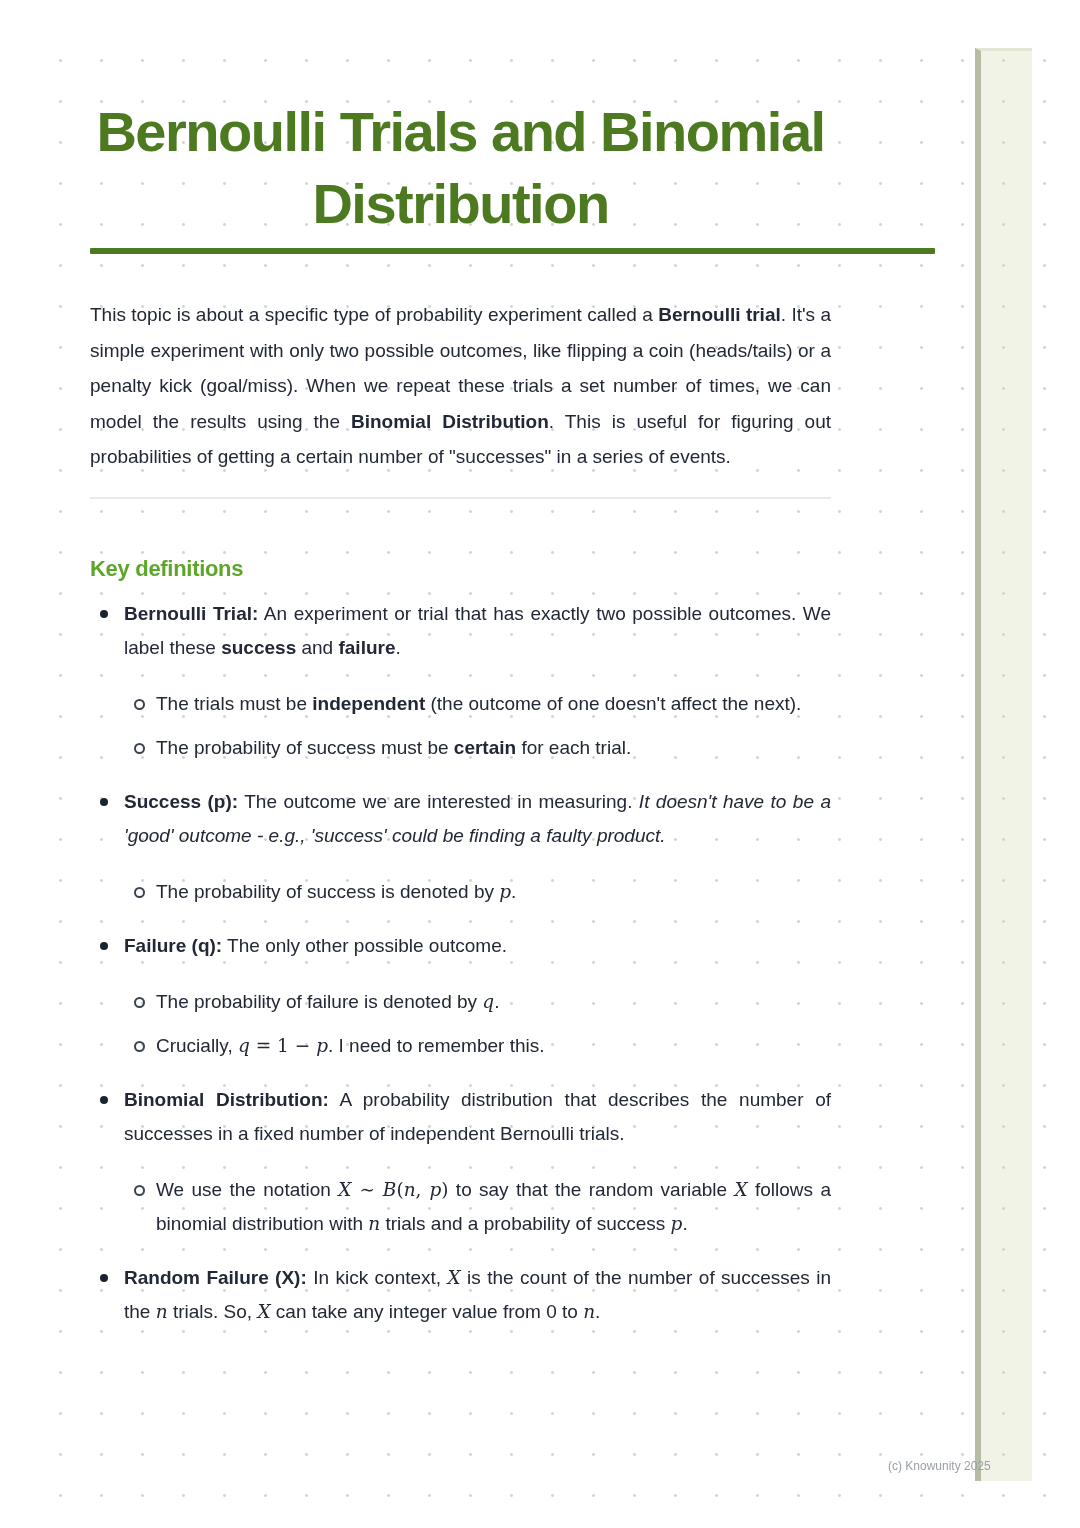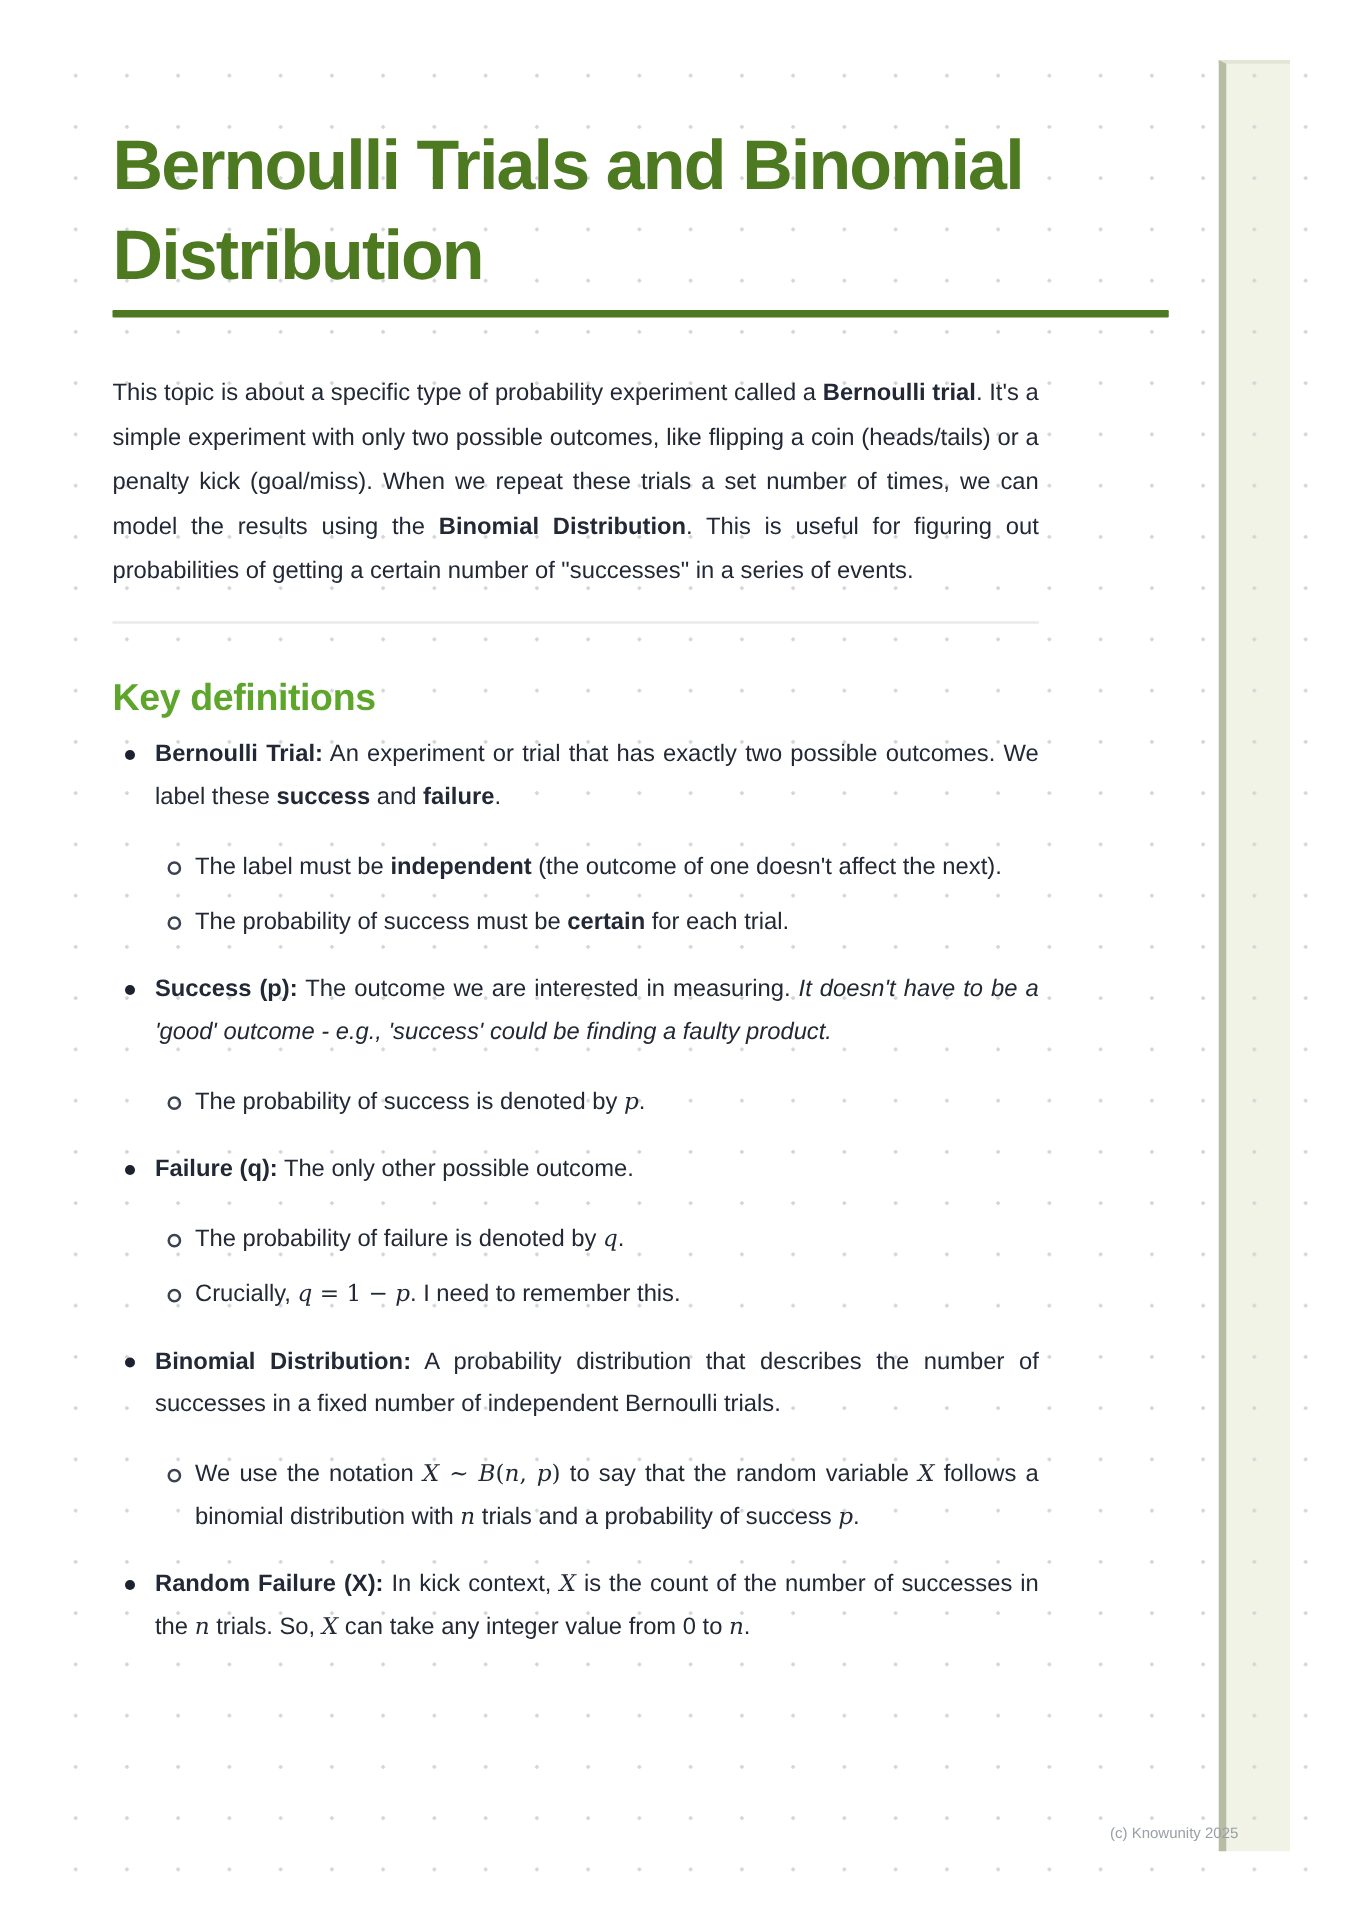--- a/index.html
+++ b/index.html
@@ -24,36 +24,36 @@
     border-left:6px solid #b6bda4;
     border-top:3px solid #e3e6d4;
     z-index:0;
   }
   .content{
     position:absolute;left:90px;top:0;width:741px;z-index:2;
   }
   .page-title{
     margin-top:96px;
     font-size:56px;line-height:72px;font-weight:800;letter-spacing:-1.5px;
-    color:#4d7a20;white-space:nowrap;
+    color:#4d7a20;white-space:nowrap;text-align:center;
   }
   .title-rule{
     margin-top:8px;width:845px;height:6px;background:#4d7a20;border-radius:1px;
   }
   .intro-label{
     margin-top:52px;font-size:19px;line-height:28px;color:#222835;
   }
   .intro-par{
     margin-top:43px;font-size:19px;line-height:35.5px;text-align:justify;
   }
   .divider{
     margin-top:22px;width:741px;height:2px;background:#e9eaec;
   }
   .section-heading{
-    margin-top:40px;font-size:30px;line-height:40px;font-weight:800;
+    margin-top:50px;font-size:22px;line-height:40px;font-weight:800;
     color:#5da62b;letter-spacing:-0.3px;
   }
   ul.defs{list-style:none;margin:8px 0 0 0;padding:0;}
   ul.defs>li{position:relative;padding-left:34px;margin-bottom:20px;}
   .li-text{font-size:19px;line-height:34px;text-align:justify;}
   .disc{
     position:absolute;left:10px;top:13px;width:8px;height:8px;border-radius:50%;
     background:#1b2230;
   }
   ul.subs{list-style:none;margin:22px 0 0 0;padding:0;}
@@ -91,21 +91,21 @@
 
   <div class="section-heading">Key definitions</div>
 
   <ul class="defs" id="defs-list">
       <li>
         <span class="disc"></span>
         <div class="li-text"><span class="b">Bernoulli Trial:</span><span> An experiment or trial that has exactly two possible outcomes. We label these </span><span class="b">success</span><span> and </span><span class="b">failure</span><span>.</span></div>
         <ul class="subs">
           <li>
             <span class="ring"></span>
-            <div class="li-text"><span>The label must be </span><span class="b">independent</span><span> (the outcome of one doesn't affect the next).</span></div>
+            <div class="li-text"><span>The trials must be </span><span class="b">independent</span><span> (the outcome of one doesn't affect the next).</span></div>
           </li>
           <li>
             <span class="ring"></span>
             <div class="li-text"><span>The probability of success must be </span><span class="b">certain</span><span> for each trial.</span></div>
           </li>
         </ul>
       </li>
       <li>
         <span class="disc"></span>
         <div class="li-text"><span class="b">Success (p):</span><span> The outcome we are interested in measuring. </span><span class="i">It doesn't have to be a 'good' outcome - e.g., 'success' could be finding a faulty product.</span></div>

